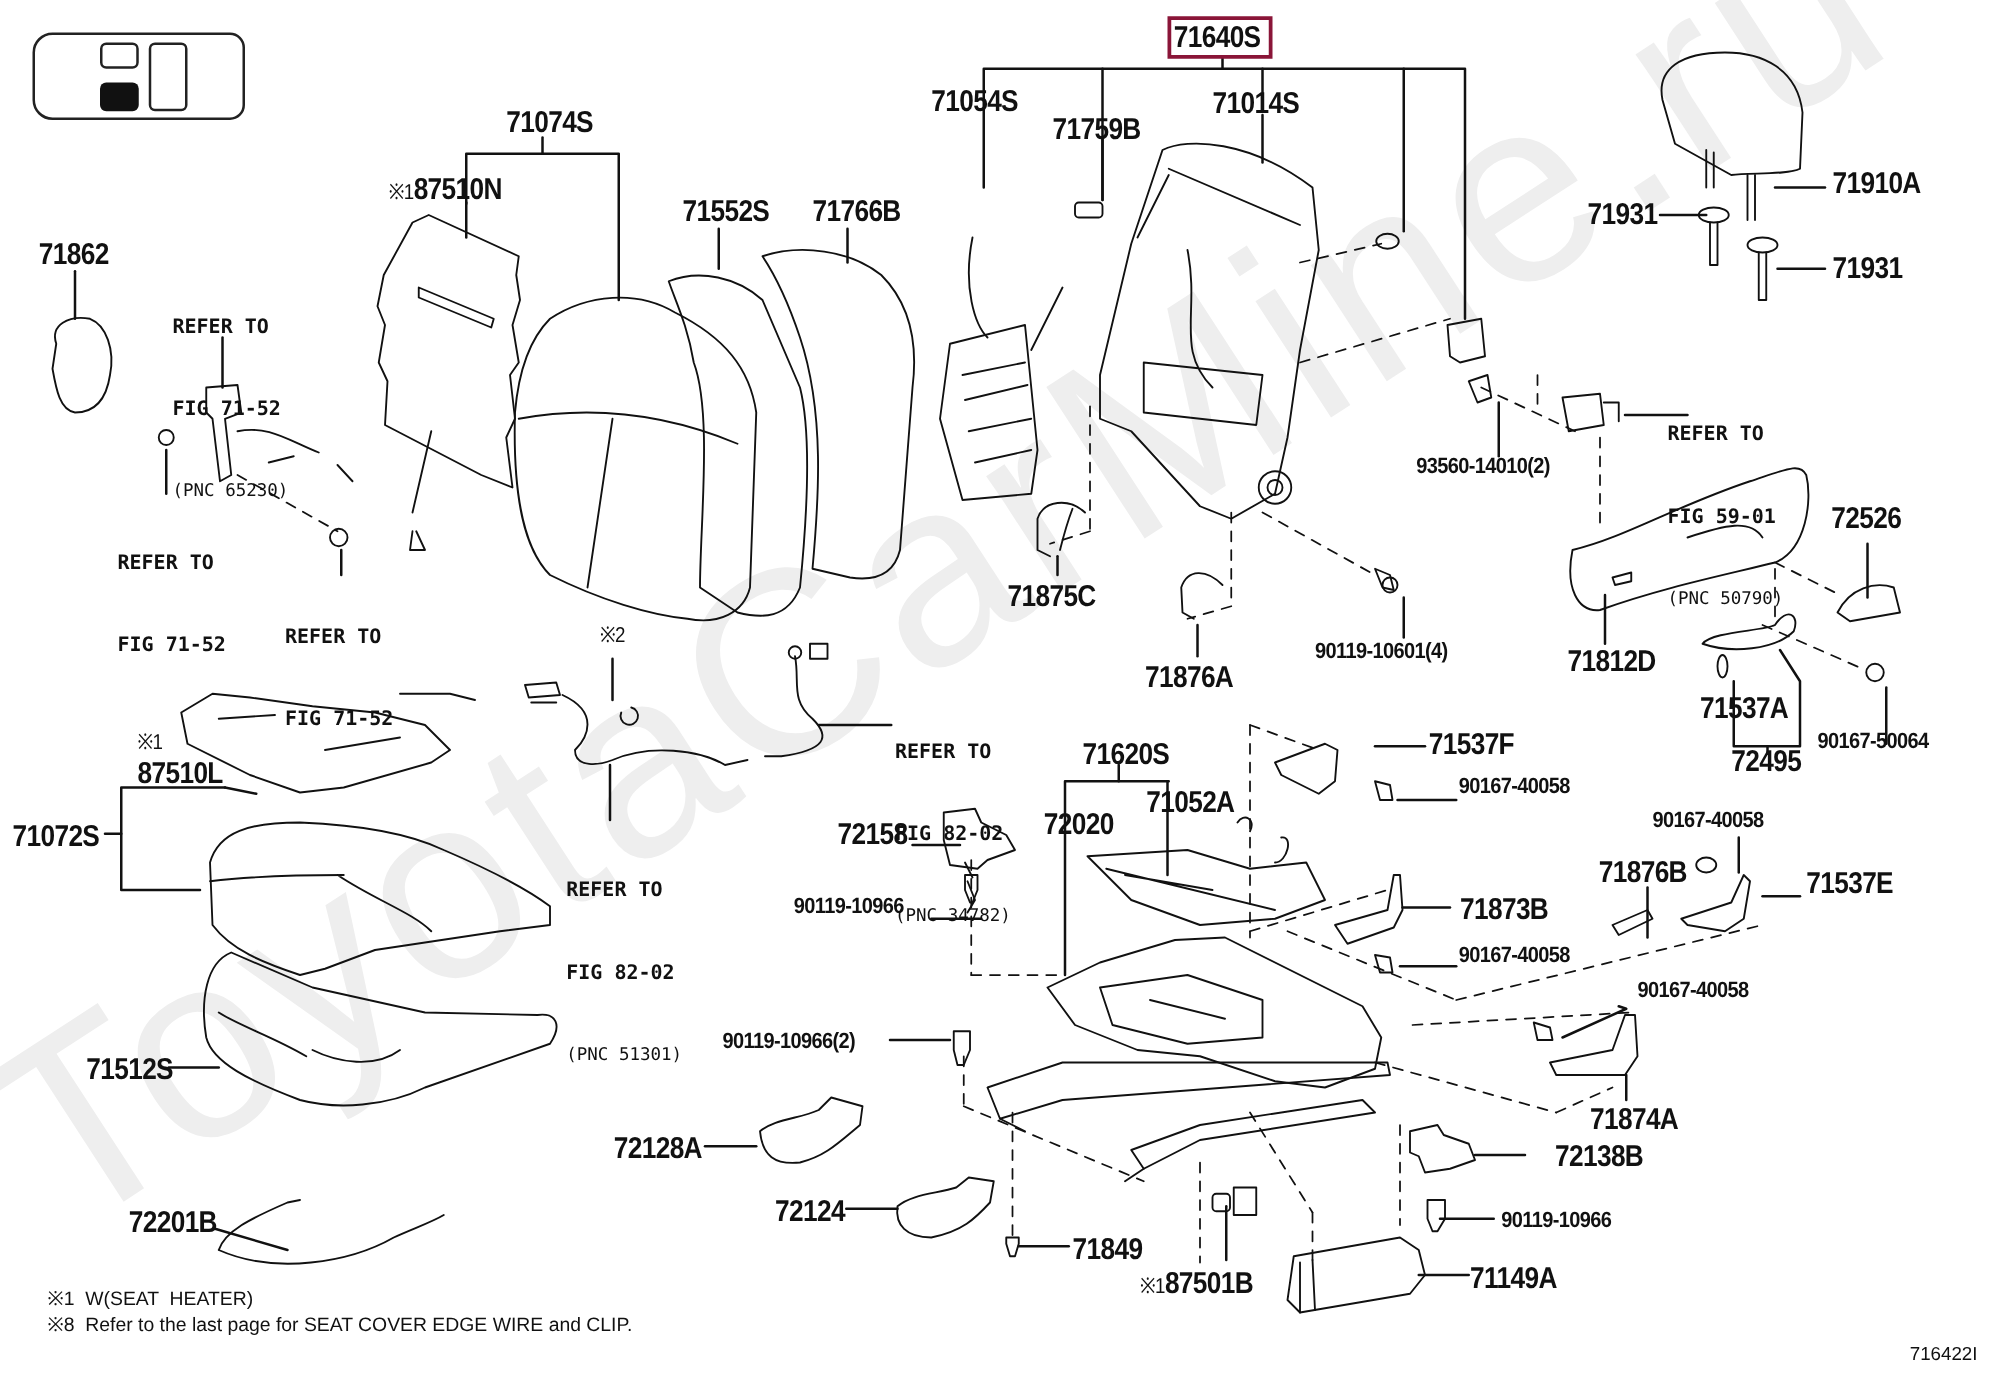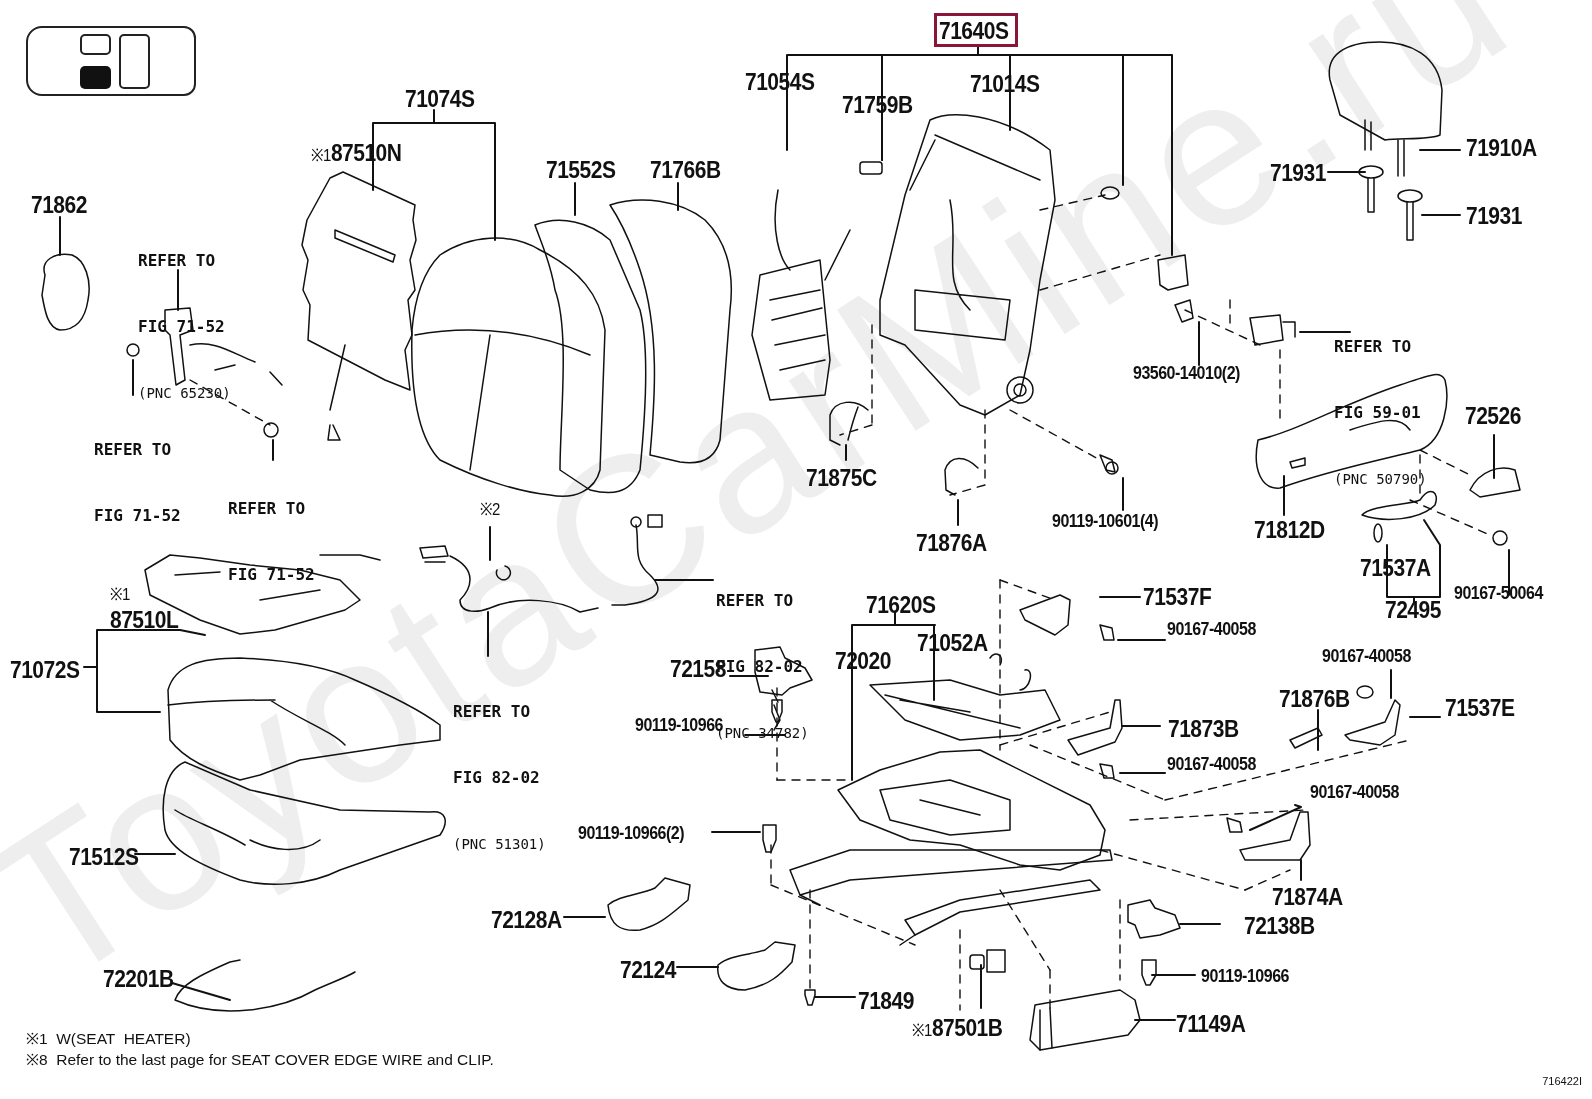--- a/index.html
+++ b/index.html
@@ -6,22 +6,22 @@
   body { width: 1592px; height: 1099px; position: relative; overflow: hidden;
          font-family: "DejaVu Sans Mono", monospace; color: #111; }
   #diagram { position: absolute; left: 0; top: 0; width: 1592px; height: 1099px; }
   .lbl { position: absolute; font-family: "Liberation Sans", sans-serif; font-weight: bold;
          font-size: 21px; letter-spacing: -0.5px; color: #111; white-space: nowrap; line-height: 1; transform: scaleY(1.15); transform-origin: left top; }
   .lbl.sm { font-size: 16px; transform: scaleY(1.1); }
   .ref { position: absolute; font-family: "DejaVu Sans Mono", monospace; font-weight: bold;
          font-size: 16px; color: #111; white-space: pre; line-height: 22px; }
   .ref .pnc { font-weight: normal; font-size: 14px; }
   .mark { font-weight: normal; font-size: 15px; }
-  .note { position: absolute; left: 26px; font-family: "Liberation Sans", sans-serif; font-size: 15.5px; color: #111; white-space: pre; }
-  .figcode { position: absolute; right: 10px; top: 1075px; font-family: "Liberation Sans", sans-serif; font-size: 11px; color: #111; }
+  .note { position: absolute; left: 38px; font-family: "Liberation Sans", sans-serif; font-size: 15.5px; color: #111; white-space: pre; }
+  .figcode { position: absolute; right: 10px; top: 1075px; font-family: "Liberation Sans", sans-serif; font-size: 15px; color: #111; }
   .highlight { position: absolute; left: 934px; top: 13px; width: 84px; height: 34px;
                border: 3px solid #8a1538; box-sizing: border-box; }
   .watermark { position: absolute; left: 80px; top: 140px; font-family: "Liberation Sans", sans-serif;
                font-size: 210px; color: #eeeeee; transform: rotate(-33deg); transform-origin: left bottom;
                top: 790px; white-space: nowrap; pointer-events: none; letter-spacing: 6px; }
   .seat-icon { position: absolute; left: 26px; top: 26px; width: 170px; height: 70px; border: 2px solid #222;
                border-radius: 16px 12px 12px 16px; box-sizing: border-box; }
   .seat-icon .s1 { position: absolute; left: 52px; top: 6px; width: 31px; height: 21px; border: 2px solid #222; border-radius: 5px; box-sizing: border-box; }
   .seat-icon .s2 { position: absolute; left: 52px; top: 38px; width: 31px; height: 23px; background: #111; border-radius: 5px; }
   .seat-icon .s3 { position: absolute; left: 91px; top: 6px; width: 31px; height: 55px; border: 2px solid #222; border-radius: 5px; box-sizing: border-box; }

